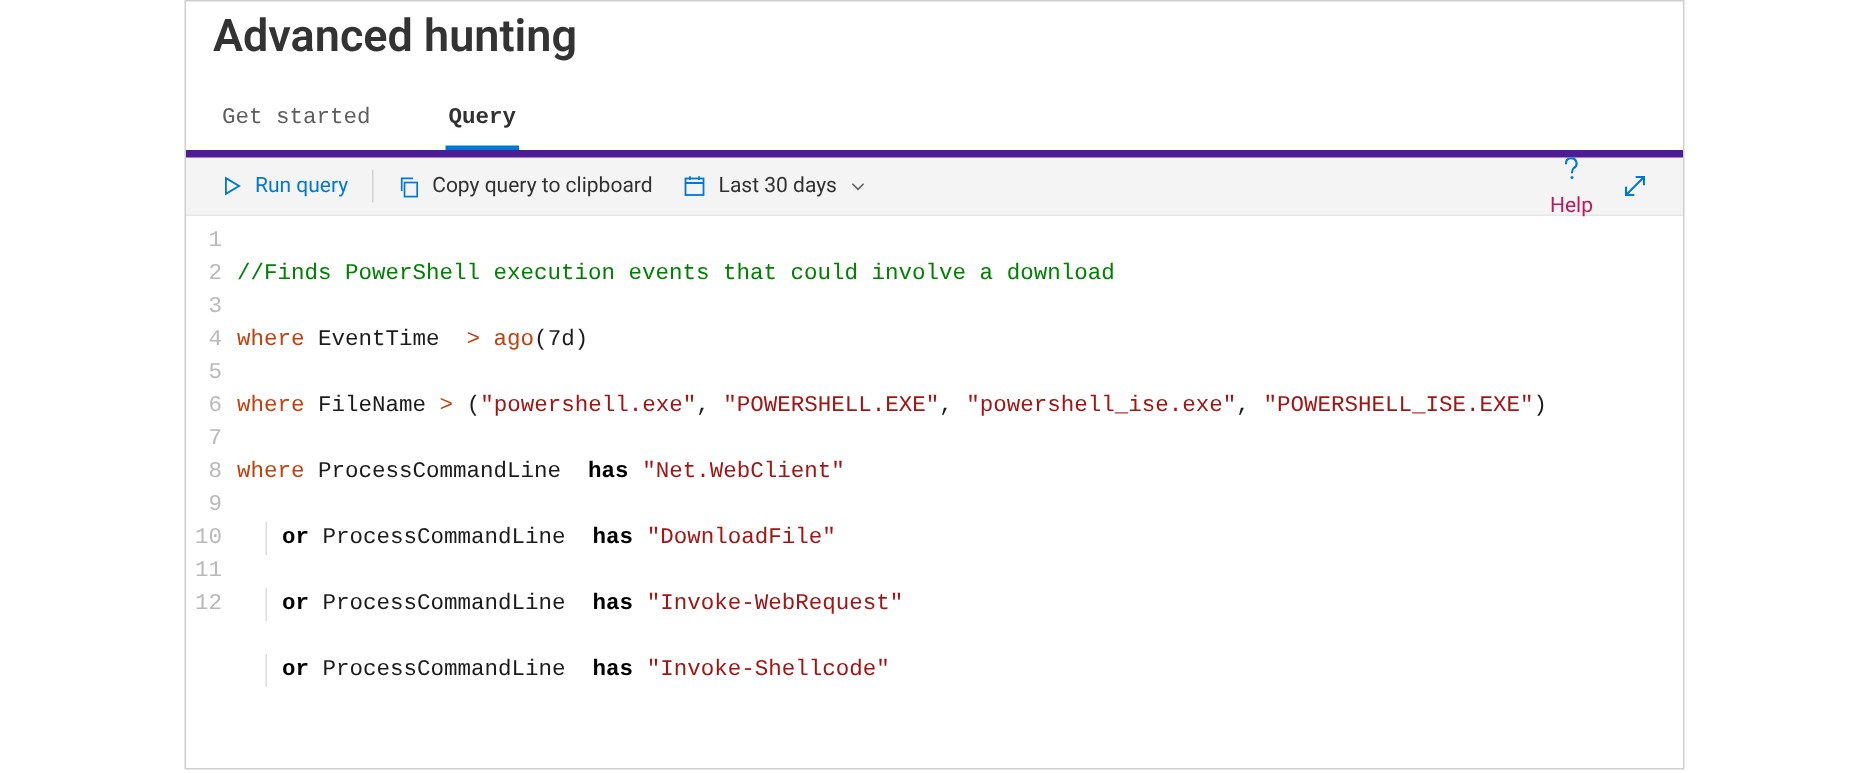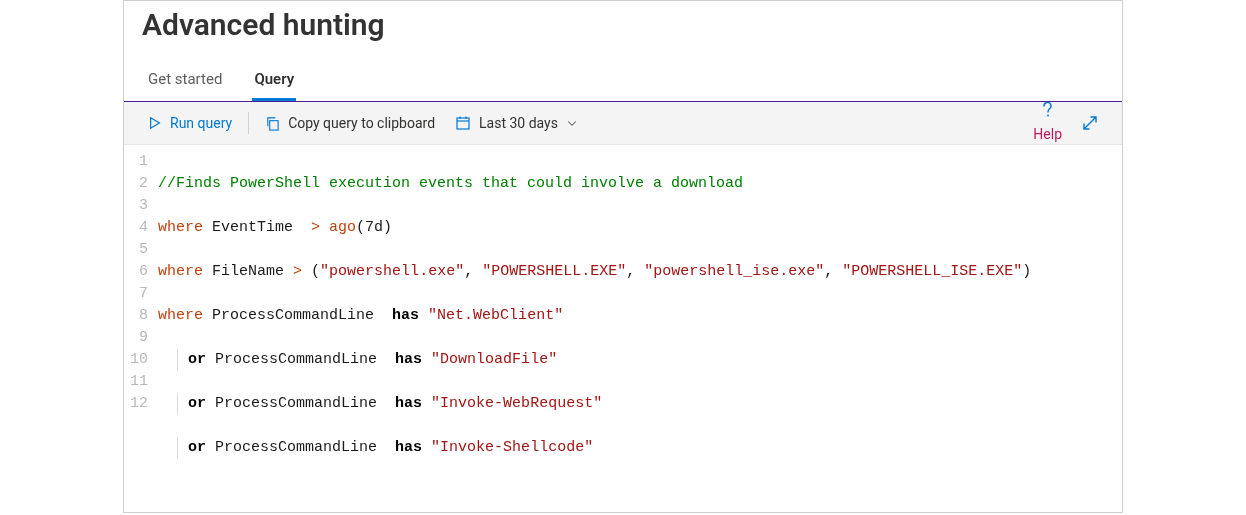--- a/index.html
+++ b/index.html
@@ -26,38 +26,40 @@
     font-size: 30px;
     font-weight: 600;
     color: #333;
     margin: 0 0 22px 0;
   }
   .tabs {
     display: flex;
     gap: 28px;
     border-bottom: none;
     padding-left: 4px;
+    font-family: Liberation Mono, monospace;
   }
   .tab {
     font-size: 15px;
     padding: 6px 2px 10px 2px;
     color: #605e5c;
     cursor: pointer;
     border-bottom: 3px solid transparent;
   }
   .tab.active {
     color: #323130;
     font-weight: 600;
     border-bottom-color: #0078d4;
+    margin-left: 20px;
   }
   .toolbar {
     display: flex;
     align-items: center;
     background: #f4f4f4;
-    border-top: 1px solid #4c1d95;
+    border-top: 5px solid #4c1d95;
     border-bottom: 1px solid #e7e7e7;
     height: 44px;
     padding: 0 14px;
     gap: 0;
   }
   .tb-btn {
     display: inline-flex;
     align-items: center;
     gap: 8px;
     font-size: 14px;

